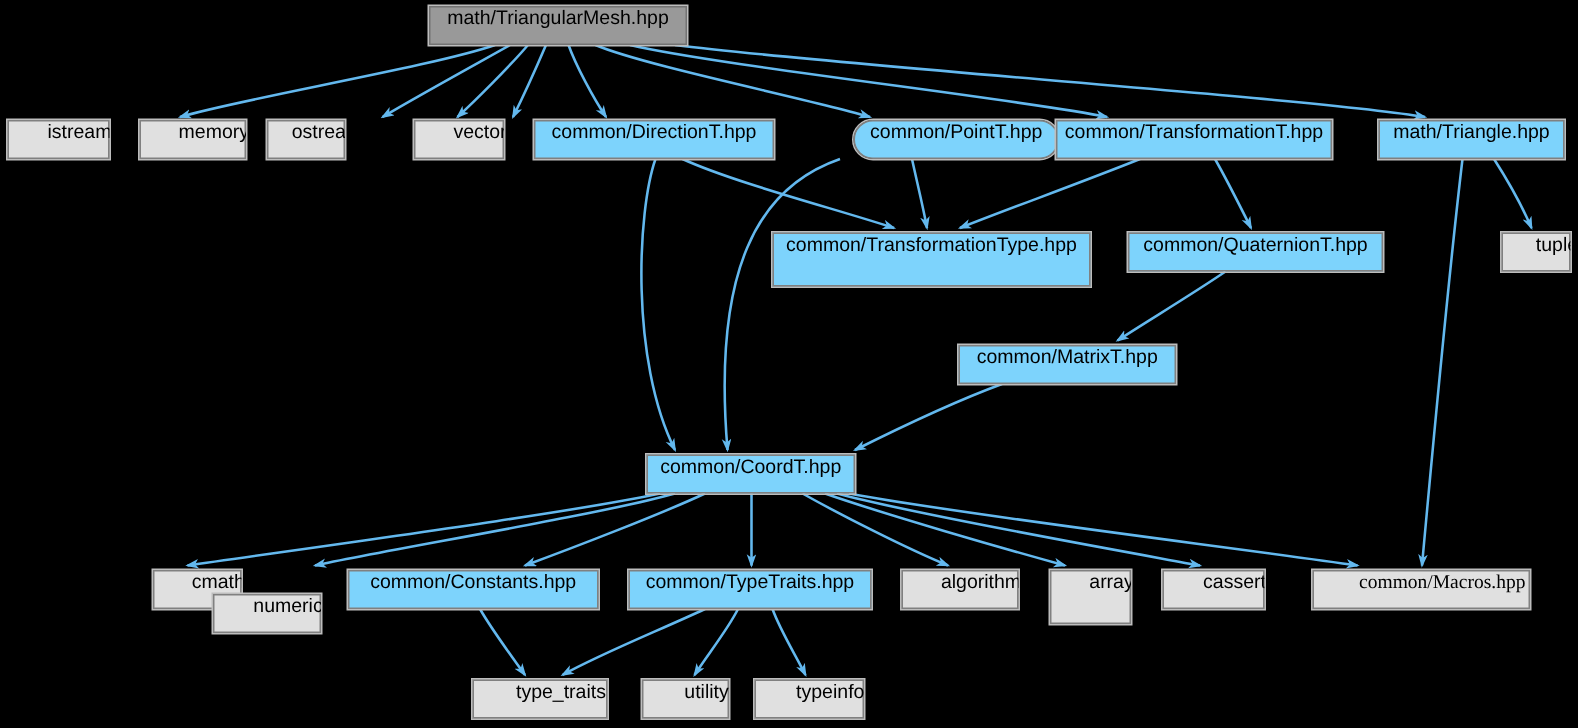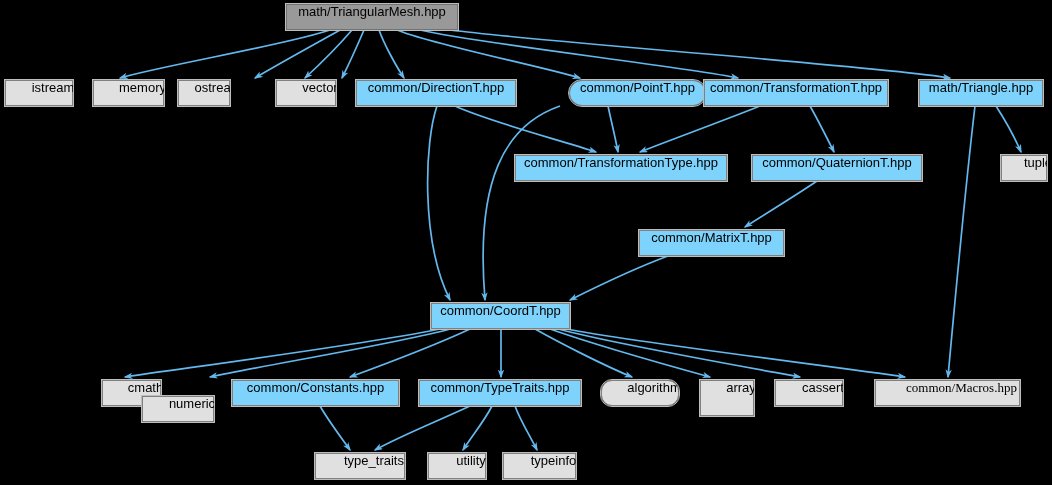--- a/index.html
+++ b/index.html
@@ -118,21 +118,21 @@
       </div>
       <div class="gnode proj" style="left: 569px; top: 80px; width: 137px; height: 26px; border-radius: 13px;">
         <span class="gnode-label">common/PointT.hpp</span>
       </div>
       <div class="gnode proj" style="left: 704px; top: 80px; width: 184px; height: 26px;">
         <span class="gnode-label">common/TransformationT.hpp</span>
       </div>
       <div class="gnode proj" style="left: 919px; top: 80px; width: 124px; height: 26px;">
         <span class="gnode-label">math/Triangle.hpp</span>
       </div>
-      <div class="gnode proj" style="left: 515px; top: 155px; width: 212px; height: 26px;">
+      <div class="gnode proj" style="left: 515px; top: 155px; width: 212px; height: 36px;">
         <span class="gnode-label">common/TransformationType.hpp</span>
       </div>
       <div class="gnode proj" style="left: 752px; top: 155px; width: 170px; height: 26px;">
         <span class="gnode-label">common/QuaternionT.hpp</span>
       </div>
       <div class="gnode sys" style="left: 1001px; top: 155px; width: 46px; height: 26px;">
         <span class="gnode-label">tuple</span>
       </div>
       <div class="gnode proj" style="left: 639px; top: 230px; width: 145px; height: 26px;">
         <span class="gnode-label">common/MatrixT.hpp</span>
@@ -145,21 +145,21 @@
       </div>
       <div class="gnode sys" style="left: 142px; top: 396px; width: 72px; height: 26px;">
         <span class="gnode-label">numeric</span>
       </div>
       <div class="gnode proj" style="left: 232px; top: 380px; width: 167px; height: 26px;">
         <span class="gnode-label">common/Constants.hpp</span>
       </div>
       <div class="gnode proj" style="left: 419px; top: 380px; width: 162px; height: 26px;">
         <span class="gnode-label">common/TypeTraits.hpp</span>
       </div>
-      <div class="gnode sys" style="left: 601px; top: 380px; width: 78px; height: 26px; border-radius: 11px;">
+      <div class="gnode sys" style="left: 601px; top: 380px; width: 78px; height: 26px;">
         <span class="gnode-label">algorithm</span>
       </div>
       <div class="gnode sys" style="left: 700px; top: 380px; width: 54px; height: 36px;">
         <span class="gnode-label">array</span>
       </div>
       <div class="gnode sys" style="left: 775px; top: 380px; width: 68px; height: 26px;">
         <span class="gnode-label">cassert</span>
       </div>
       <div class="gnode sys" style="left: 875px; top: 380px; width: 145px; height: 26px; font-family: Liberation Serif, serif;">
         <span class="gnode-label">common/Macros.hpp</span>

